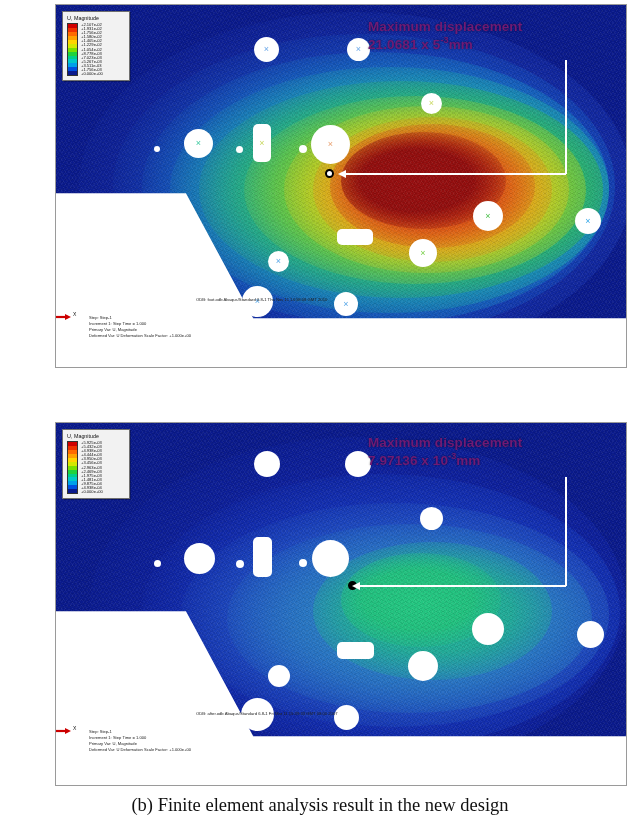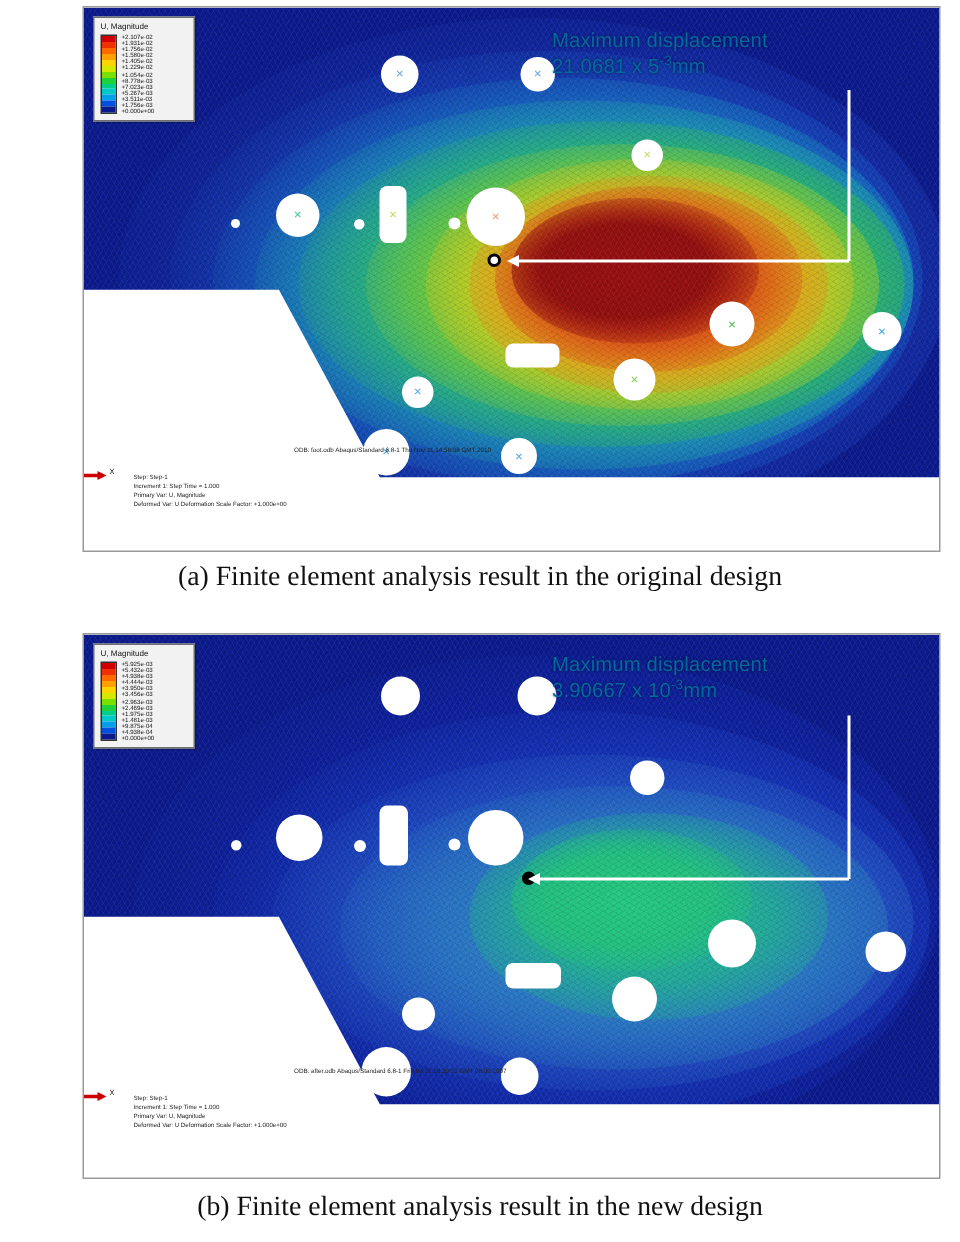--- a/index.html
+++ b/index.html
@@ -92,21 +92,21 @@
         display:flex;align-items:center;justify-content:center;}
   .hole-rect{position:absolute;background:#ffffff;border-radius:5px;
         display:flex;align-items:center;justify-content:center;}
   .xmark{font-size:9px;line-height:1;font-family:"Liberation Sans",sans-serif;}
 
   
   .node-marker{position:absolute;width:9px;height:9px;border-radius:50%;
       background:#ffffff;border:2.5px solid #000;box-sizing:border-box;}
 
   
-  .annot{position:absolute;color:#0369a1;font-weight:normal;line-height:1.22;
+  .annot{position:absolute;color:#701a75;font-weight:bold;line-height:1.22;
       font-size:13.5px;letter-spacing:.1px;text-shadow:0 0 2px rgba(0,0,0,.55);}
   .annot .l2{font-size:13.5px;}
   .annot sup{font-size:9px;vertical-align:super;}
 
   .leader{position:absolute;background:#ffffff;height:1.6px;}
   .leader-v{position:absolute;background:#ffffff;width:1.6px;}
   .arrow-head{position:absolute;width:0;height:0;
       border-top:4px solid transparent;border-bottom:4px solid transparent;
       border-right:8px solid #ffffff;}
 
@@ -264,21 +264,20 @@
           <span>+7.023e-03</span>
           <span>+5.267e-03</span>
           <span>+3.511e-03</span>
           <span>+1.756e-03</span>
           <span>+0.000e+00</span>
         </div>
       </div>
     </div>
   </div>
 
-  <div class="caption" id="caption-a">(a) Finite element analysis result in the original design</div>
 
   <div class="panel" id="panel-b">
 
     <div class="fe-body">
       <div class="fe-clip">
         <div class="base-field"></div>
         <div class="blob b1"></div>
           <div class="blob b2"></div>
           <div class="blob b3"></div>
         <div class="blob b4"></div>
@@ -307,21 +306,21 @@
       <div class="hole-rect" style="left:281px;top:219px;width:37px;height:17px;"></div>
 
       <div class="node-marker" style="left:292px;top:158px;background:#000;border-color:#000;"></div>
 
       <div class="leader" style="left:300px;top:162px;width:210px;"></div>
       <div class="leader-v" style="left:509px;top:54px;height:109px;"></div>
       <div class="arrow-head" style="left:296px;top:159px;"></div>
 
       <div class="annot" style="left:312px;top:12px;">
         <div>Maximum  displacement</div>
-        <div class="l2"><span>3.90667 x 10</span><sup>-3</sup><span>mm</span></div>
+        <div class="l2"><span>7.97136 x 10</span><sup>-3</sup><span>mm</span></div>
       </div>
 
       <div class="odb-line" style="left:140px;top:288px;">ODB: after.odb    Abaqus/Standard 6.8-1    Fri Mar 11 15:39:33 GMT 08:00 2007</div>
       <div class="step-block" style="left:33px;top:306px;">
         <div>Step: Step-1</div>
         <div>Increment    1: Step Time =    1.000</div>
         <div>Primary Var: U, Magnitude</div>
         <div>Deformed Var: U  Deformation Scale Factor: +1.000e+00</div>
       </div>
 

